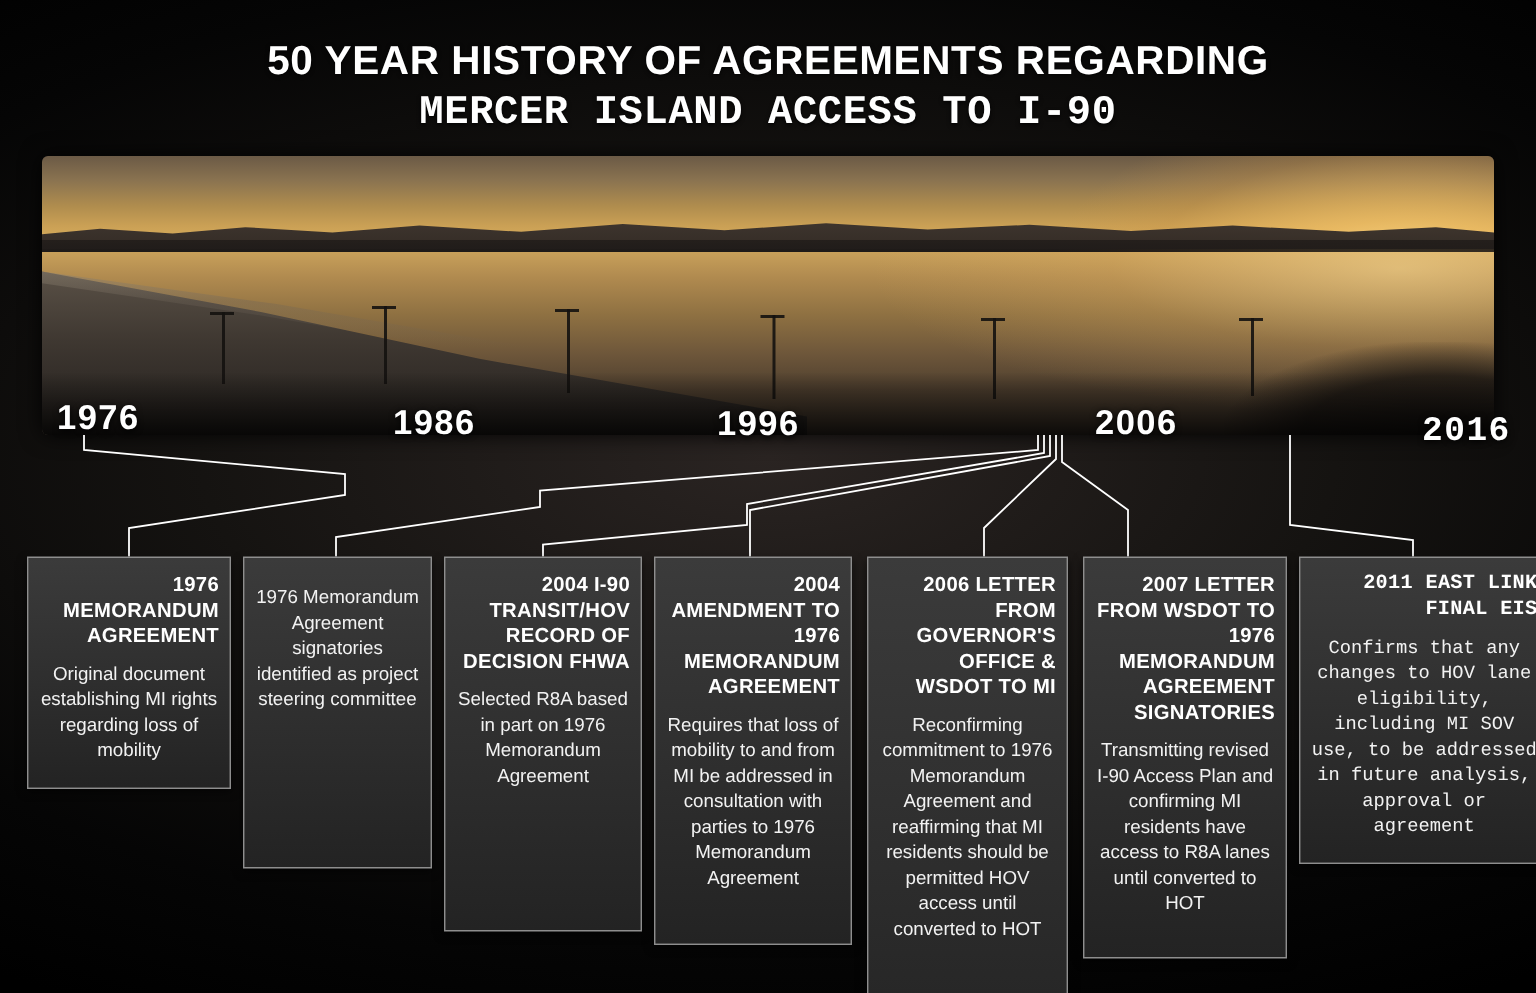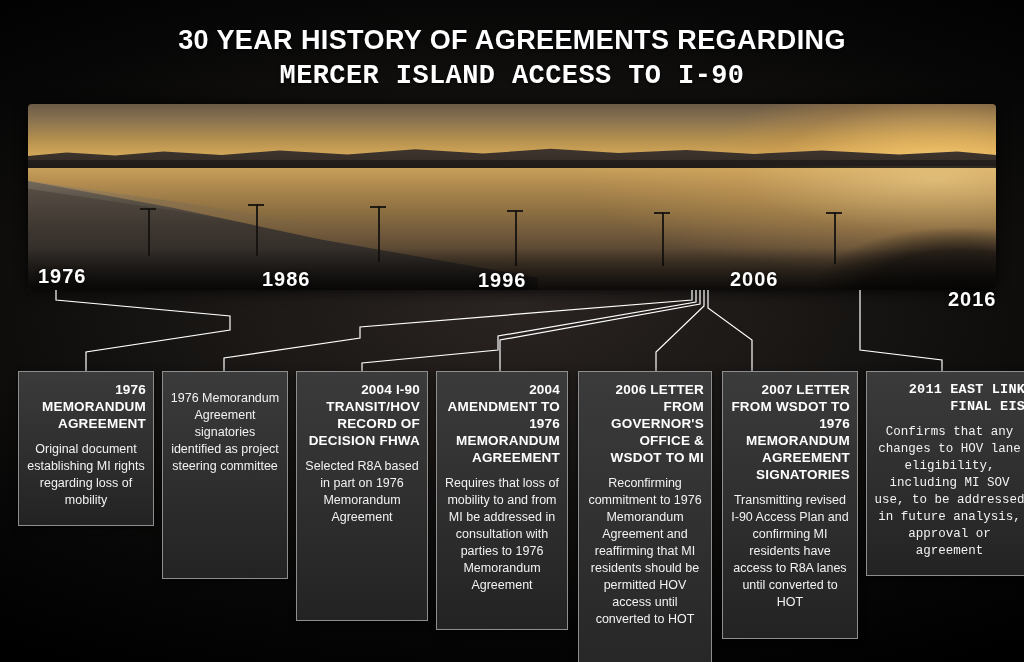--- a/index.html
+++ b/index.html
@@ -109,21 +109,21 @@
   }
   .trees {
     position: absolute; right: 0; bottom: 0; width: 180px; height: 62px;
     background: radial-gradient(ellipse at 80% 100%, rgba(20,17,15,.95) 0%, rgba(20,17,15,.75) 45%, rgba(0,0,0,0) 72%);
   }
 
   
   .year {
     position: absolute;
     color: #ffffff;
-    font-size: 20px;
+    font-size: 23px;
     font-weight: bold;
     letter-spacing: 1px;
     text-shadow: 0 1px 4px rgba(0,0,0,.95);
   }
 
   
   .lines {
     position: absolute;
     left: 0; top: 0;
     width: 1024px; height: 662px;
@@ -162,21 +162,21 @@
     line-height: 17px;
     color: #f2f2f2;
   }
 </style>
 </head>
 <body>
 
 <div class="stage">
 
   <div class="title">
-    <span>30 YEAR HISTORY OF AGREEMENTS REGARDING</span>
+    <span>50 YEAR HISTORY OF AGREEMENTS REGARDING</span>
     <span class="l2">MERCER ISLAND ACCESS TO I-90</span>
   </div>
 
   <div class="photo">
     <div class="sky"></div>
     <div class="sun-glow"></div>
     <div class="mountains"></div>
     <div class="far-shore"></div>
     <div class="water"></div>
     <div class="water-shimmer"></div>
@@ -190,21 +190,21 @@
     <div class="lamp" style="left:634px; top:108px; height:54px;"></div>
     <div class="lamp" style="left:806px; top:108px; height:52px;"></div>
     <div class="trees"></div>
     <div class="dark-bottom"></div>
   </div>
 
   <div class="year" style="left:38px; top:265px;">1976</div>
   <div class="year" style="left:262px; top:268px;">1986</div>
   <div class="year" style="left:478px; top:269px;">1996</div>
   <div class="year" style="left:730px; top:268px;">2006</div>
-  <div class="year" style="left:948px; top:288px;">2016</div>
+  <div class="year" style="left:948px; top:274px;font-family:Liberation Mono, monospace;">2016</div>
 
   <svg class="lines" viewBox="0 0 1024 662" xmlns="http://www.w3.org/2000/svg">
     <g stroke="#ffffff" stroke-width="1.2" fill="none" shape-rendering="geometricPrecision">
 
       <path d="M 56 290 L 56 300 L 230 316 L 230 330 L 86 352 L 86 371"></path>
 
       <path d="M 692 290 L 692 300 L 360 327 L 360 338 L 224 358 L 224 371"></path>
 
       <path d="M 696 290 L 696 302 L 498 336 L 498 350 L 362 363 L 362 371"></path>
 

